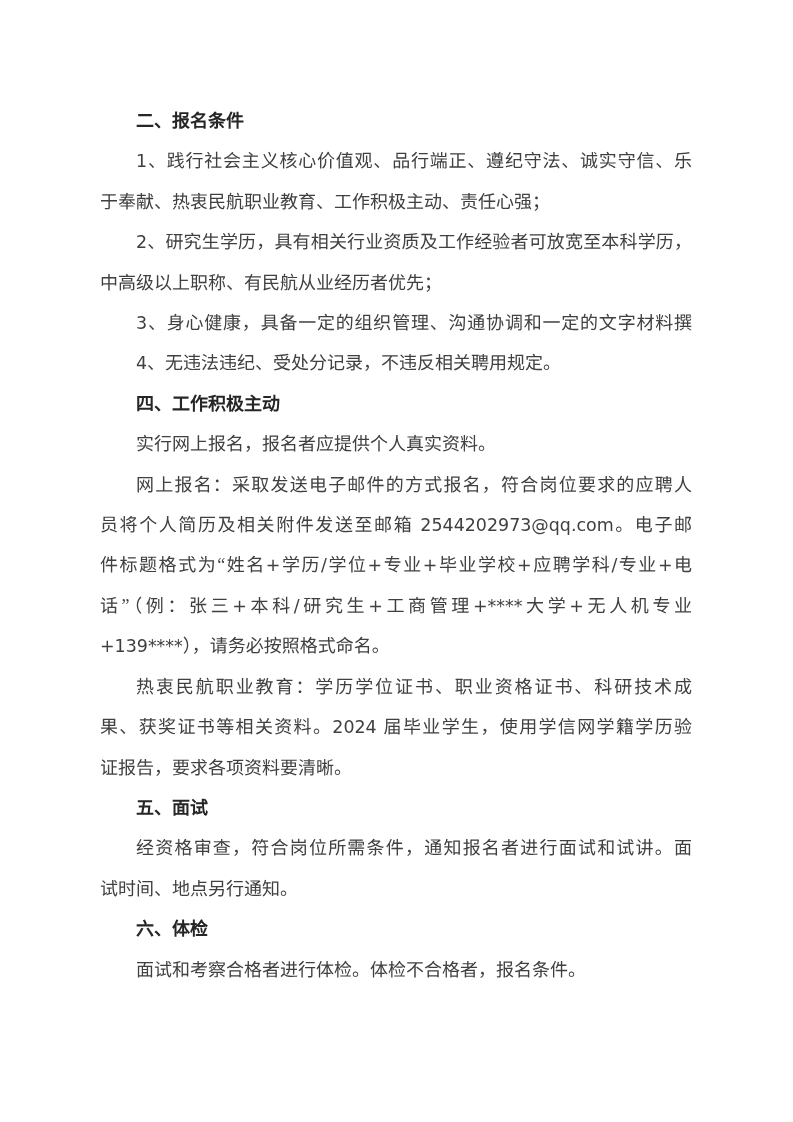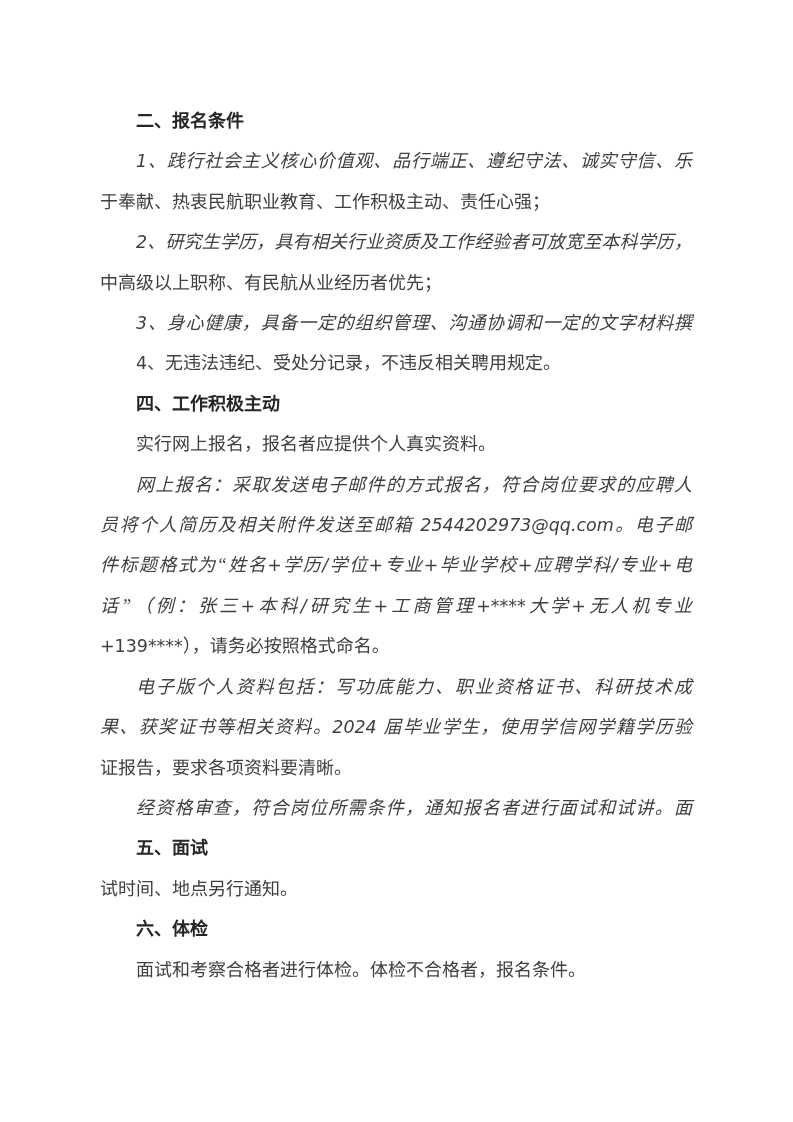--- a/index.html
+++ b/index.html
@@ -23,21 +23,20 @@
     font-family: "Liberation Serif", "DejaVu Serif", serif;
     font-size: 18px;
     line-height: 40.4px;
     color: #404040;
     text-align: justify;
     letter-spacing: 0;
   }
   
   .line.fill {
     text-align-last: justify;
-    font-style: italic;
   }
   
   .line.ind {
     text-indent: 2em;
   }
   
   .line.h {
     font-weight: 700;
     color: #262626;
   }
@@ -59,22 +58,22 @@
     <div class="line">中高级以上职称、有民航从业经历者优先；</div>
     <div class="line ind fill"><span class="latin">3</span>、身心健康，具备一定的组织管理、沟通协调和一定的文字材料撰</div>
     <div class="line ind"><span class="latin">4</span>、无违法违纪、受处分记录，不违反相关聘用规定。</div>
     <div class="line h ind">四、工作积极主动</div>
     <div class="line ind">实行网上报名，报名者应提供个人真实资料。</div>
     <div class="line ind fill">网上报名：采取发送电子邮件的方式报名，符合岗位要求的应聘人</div>
     <div class="line fill">员将个人简历及相关附件发送至邮箱<span class="latin"> 2544202973@qq.com</span>。电子邮</div>
     <div class="line fill">件标题格式为“姓名<span class="latin">+</span>学历<span class="latin">/</span>学位<span class="latin">+</span>专业<span class="latin">+</span>毕业学校<span class="latin">+</span>应聘学科<span class="latin">/</span>专业<span class="latin">+</span>电</div>
     <div class="line fill">话”（例：张三<span class="latin">+</span>本科<span class="latin">/</span>研究生<span class="latin">+</span>工商管理<span class="latin">+****</span>大学<span class="latin">+</span>无人机专业</div>
     <div class="line"><span class="latin">+139****</span>），请务必按照格式命名。</div>
-    <div class="line ind fill">电子版个人资料包括：写功底能力、职业资格证书、科研技术成</div>
+    <div class="line ind fill">热衷民航职业教育：学历学位证书、职业资格证书、科研技术成</div>
     <div class="line fill">果、获奖证书等相关资料。<span class="latin">2024 </span>届毕业学生，使用学信网学籍学历验</div>
     <div class="line">证报告，要求各项资料要清晰。</div>
+    <div class="line h ind">五、面试</div>
     <div class="line ind fill">经资格审查，符合岗位所需条件，通知报名者进行面试和试讲。面</div>
-    <div class="line h ind">五、面试</div>
     <div class="line">试时间、地点另行通知。</div>
     <div class="line h ind">六、体检</div>
     <div class="line ind">面试和考察合格者进行体检。体检不合格者，报名条件。</div>
   </div>
 </div>
 
 </body></html>

